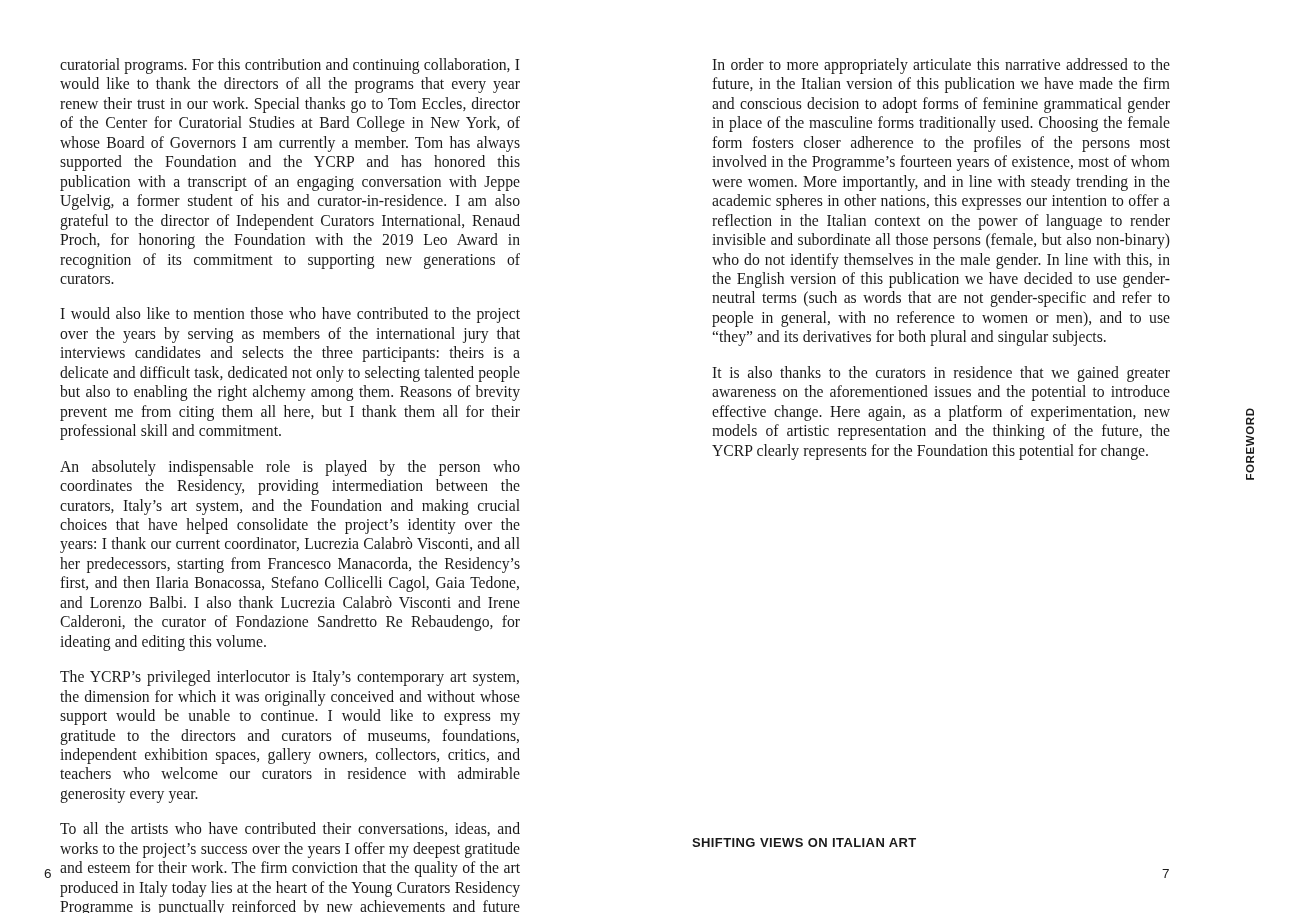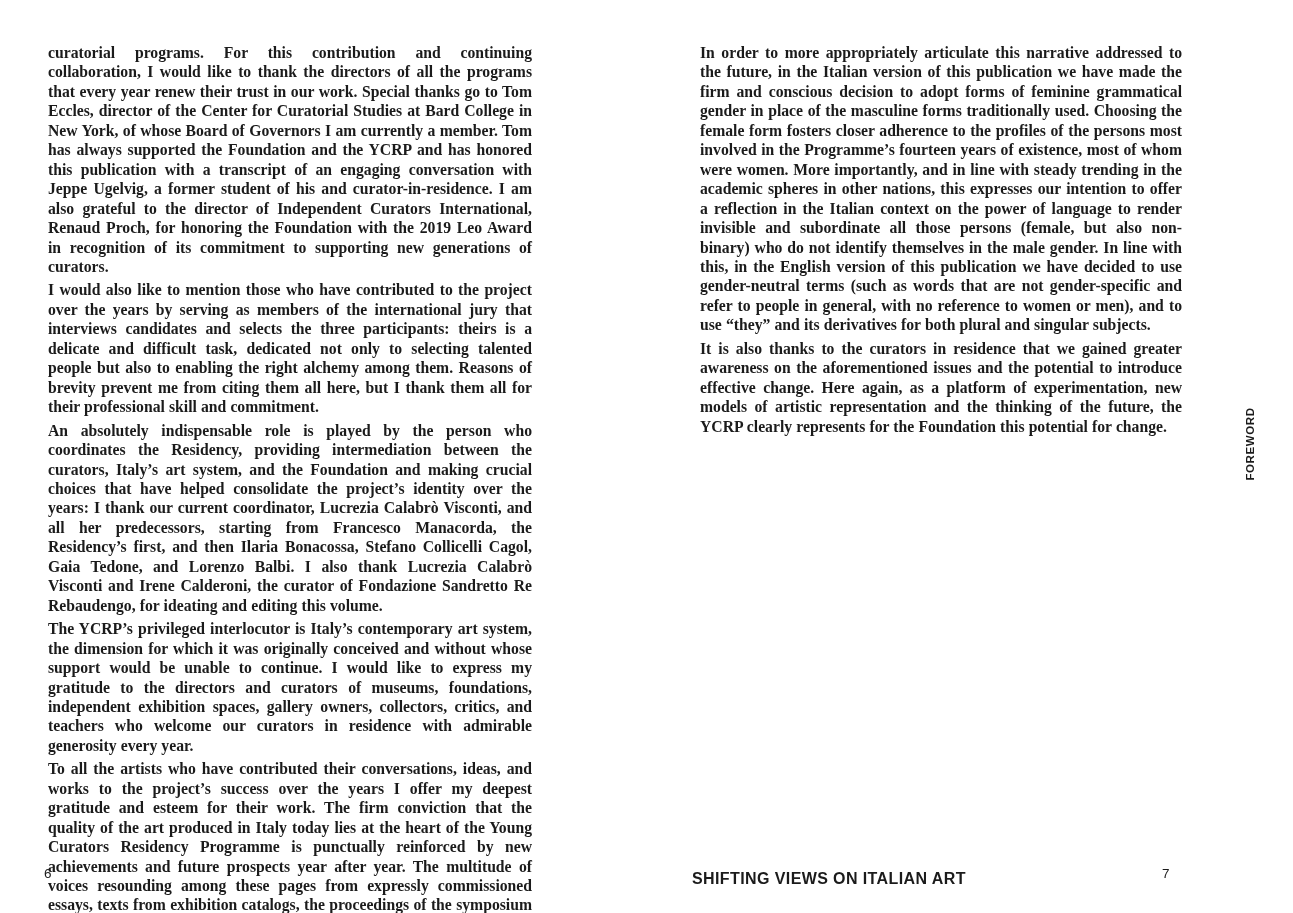--- a/index.html
+++ b/index.html
@@ -19,44 +19,44 @@
     top: 39px;
     text-align: justify;
     font-size: 15.7px;
     line-height: 19.45px;
     hyphens: auto;
     -webkit-hyphens: auto;
     word-spacing: 0.2px;
   }
   #col-left  { left: 44px;  width: 492px; }
   #col-right { left: 696px; width: 490px; }
-  .text-col p { margin: 4px; font-weight: bold; }
+  .text-col p { margin: 16px; }
 
   .foreword-tab {
     position: absolute;
     left: 1204px;
     top: 438px;
     width: 92px;
     text-align: center;
     transform: rotate(-90deg);
     font-family: "Liberation Sans", sans-serif;
     font-weight: bold;
     font-size: 11.5px;
     letter-spacing: 0.6px;
     color: #1b1b1b;
     white-space: nowrap;
   }
 
   .running-footer {
     position: absolute;
     left: 692px;
-    top: 870px;
+    top: 835px;
     font-family: "Liberation Sans", sans-serif;
     font-weight: bold;
-    font-size: 16px;
+    font-size: 13px;
     letter-spacing: 0.4px;
     color: #1b1b1b;
   }
   .pagenum {
     position: absolute;
     top: 866px;
     font-family: "Liberation Sans", sans-serif;
     font-size: 13.5px;
     color: #1b1b1b;
   }

